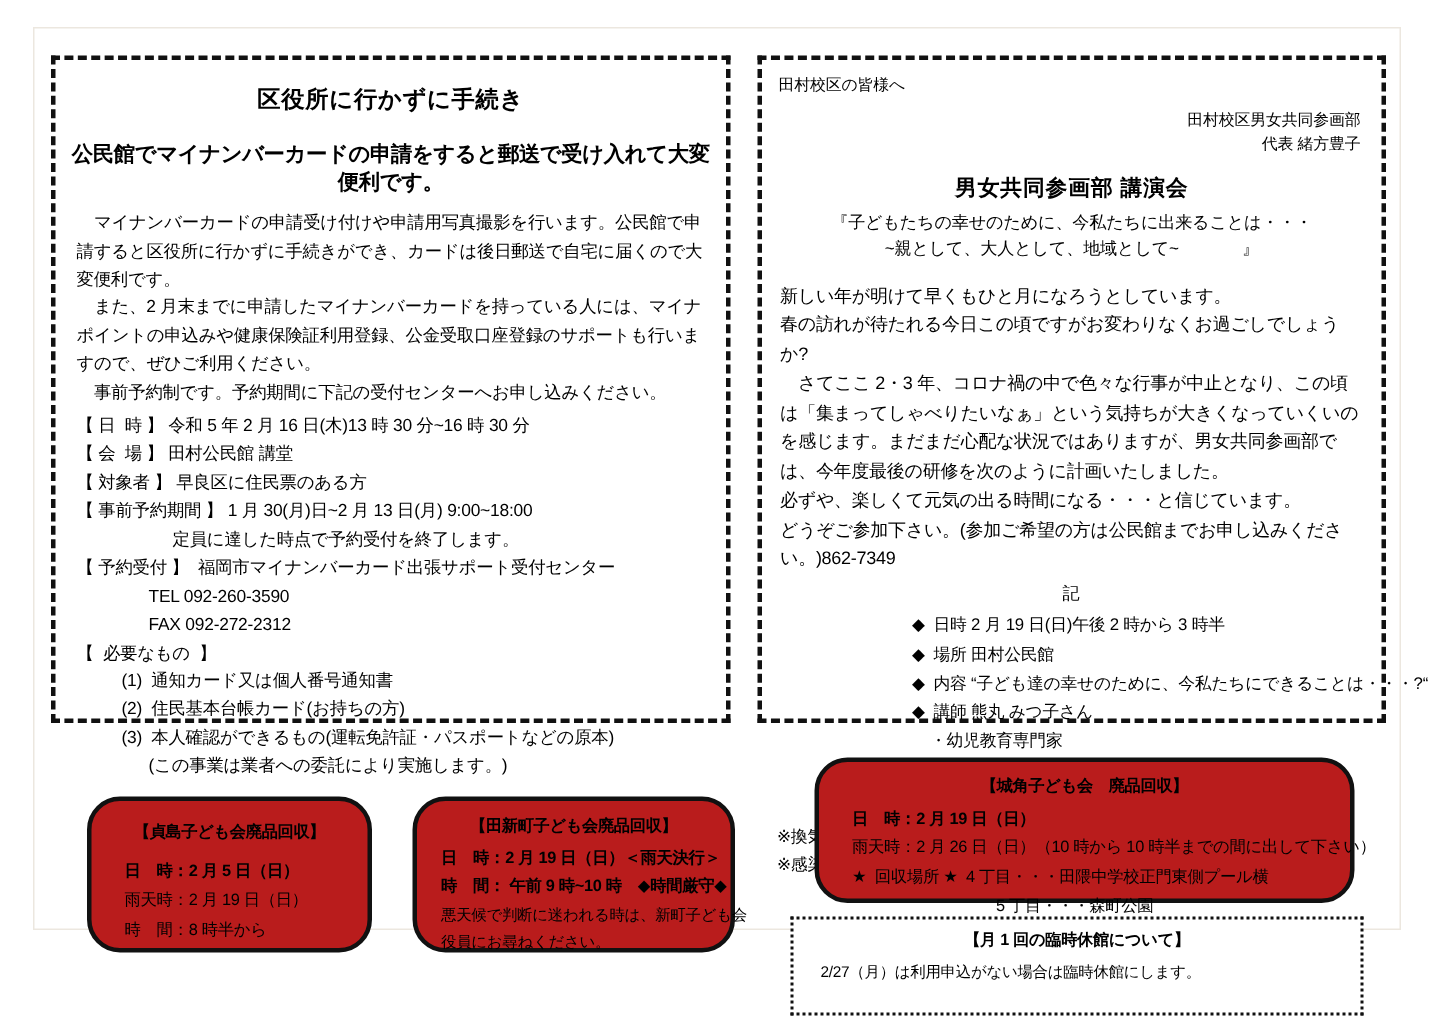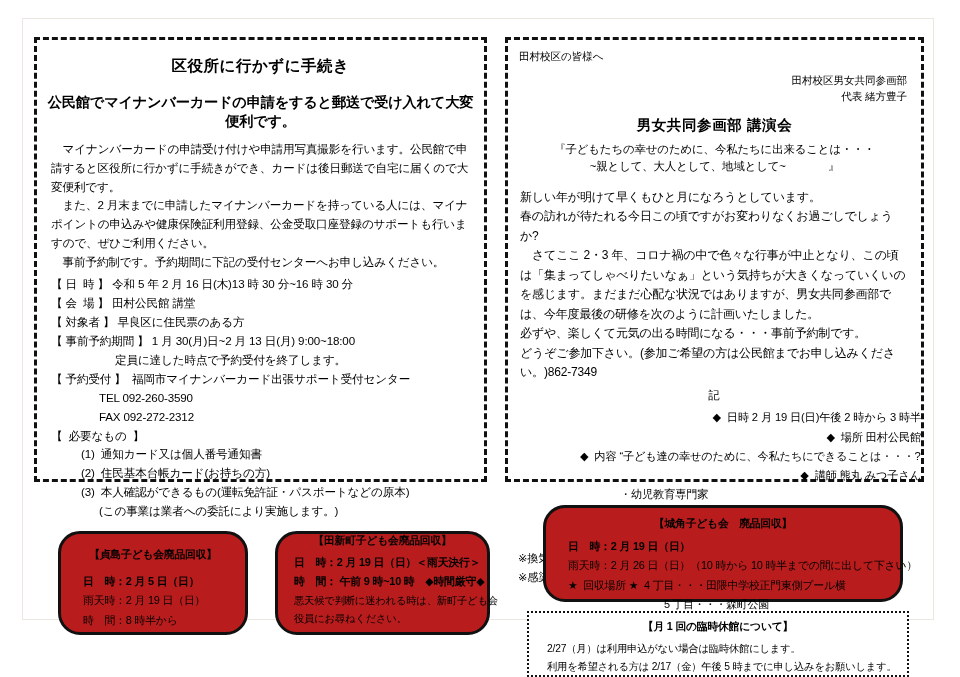--- a/index.html
+++ b/index.html
@@ -139,21 +139,21 @@
     text-align: center;
     font-size: 11.4px;
     letter-spacing: 1px;
   }
   .rl-items {
     margin: 5px 0 0 0;
     font-size: 11.2px;
     line-height: 1.72;
     letter-spacing: -0.15px;
   }
-  .rl-items .item { padding-left: 72px; white-space: pre; text-align: right; }
+  .rl-items .item { padding-left: 100px; white-space: pre; }
   .rl-items .subitem { padding-left: 112px; white-space: pre; }
   .rl-notes {
     margin: 6px 0 0 10px;
     font-size: 11.2px;
     line-height: 1.65;
     letter-spacing: -0.15px;
   }
   .rl-notes div { white-space: pre; }
 
   
@@ -192,21 +192,21 @@
     line-height: 1.78;
     letter-spacing: -0.2px;
     white-space: pre;
   }
   .bx-line.b { font-weight: bold; }
   .bx-line.small { font-size: 10.3px; }
 
   #box-sadashima .bx-title { margin-top: 14px; }
   #box-sadashima .bx-body { margin: 10px 0 0 22px; line-height: 1.95; }
 
-  #box-tashinmachi .bx-title { }
+  #box-tashinmachi .bx-title { margin-top: 10px; }
   #box-tashinmachi .bx-body { margin: 5px 0 0 16px; line-height: 1.74; }
 
   #box-shirokado .bx-title { margin-top: 9px; }
   #box-shirokado .bx-body { margin: 6px 0 0 22px; line-height: 1.78; }
   #box-shirokado .ctr { padding-left: 96px; }
 
   #box-closure .bx-title { margin-top: 7px; }
   #box-closure .bx-body { margin: 6px 0 0 18px; line-height: 1.8; }
 </style>
 </head>
@@ -253,21 +253,21 @@
 
     <div class="rl-quote">
       <div>『子どもたちの幸せのために、今私たちに出来ることは・・・</div>
       <div class="q2"><span>~親として、大人として、地域として~</span><span class="qclose">』</span></div>
     </div>
 
     <div class="rl-para">
       <p>新しい年が明けて早くもひと月になろうとしています。</p>
       <p>春の訪れが待たれる今日この頃ですがお変わりなくお過ごしでしょうか?</p>
       <p class="ind">さてここ 2・3 年、コロナ禍の中で色々な行事が中止となり、この頃は「集まってしゃべりたいなぁ」という気持ちが大きくなっていくいのを感じます。まだまだ心配な状況ではありますが、男女共同参画部では、今年度最後の研修を次のように計画いたしました。</p>
-      <p>必ずや、楽しくて元気の出る時間になる・・・事前予約制です。</p>
+      <p>必ずや、楽しくて元気の出る時間になる・・・と信じています。</p>
       <p>どうぞご参加下さい。(参加ご希望の方は公民館までお申し込みください。)862-7349</p>
     </div>
 
     <div class="rl-ki">記</div>
 
     <div class="rl-items">
       <div class="item">◆  日時 2 月 19 日(日)午後 2 時から 3 時半</div>
       <div class="item">◆  場所 田村公民館</div>
       <div class="item">◆  内容 “子ども達の幸せのために、今私たちにできることは・・・?“</div>
       <div class="item">◆  講師 熊丸 みつ子さん</div>
@@ -308,17 +308,16 @@
       <div class="bx-line">雨天時：2 月 26 日（日）（10 時から 10 時半までの間に出して下さい）</div>
       <div class="bx-line">★  回収場所 ★  4 丁目・・・田隈中学校正門東側プール横</div>
       <div class="bx-line ctr">5 丁目・・・森町公園</div>
     </div>
   </div>
 
   <div class="dotted-box" id="box-closure">
     <div class="bx-title">【月 1 回の臨時休館について】</div>
     <div class="bx-body">
       <div class="bx-line small">2/27（月）は利用申込がない場合は臨時休館にします。</div>
-      <div class="bx-line small">利用を希望される方は 2/17（金）午後 5 時までに申し込みをお願いします。</div>
     </div>
   </div>
 
 </div>
 
 </body></html>

